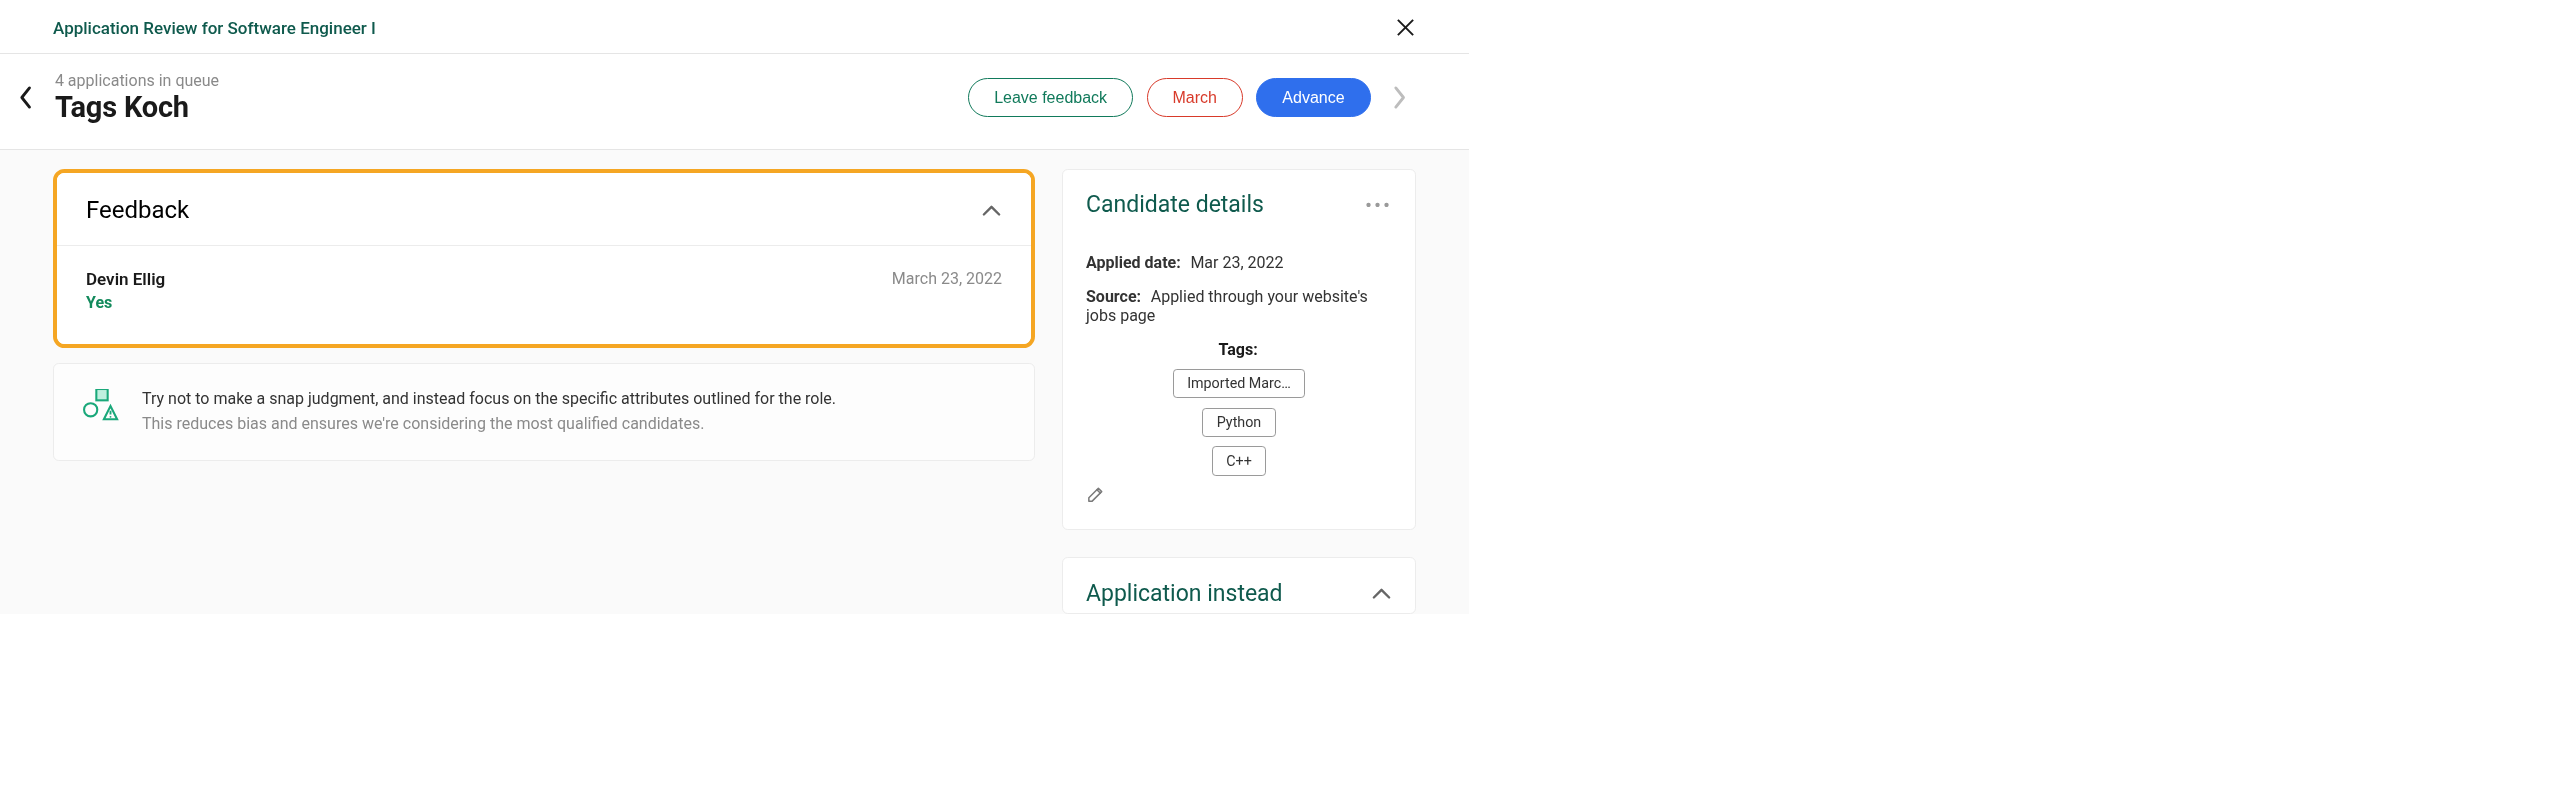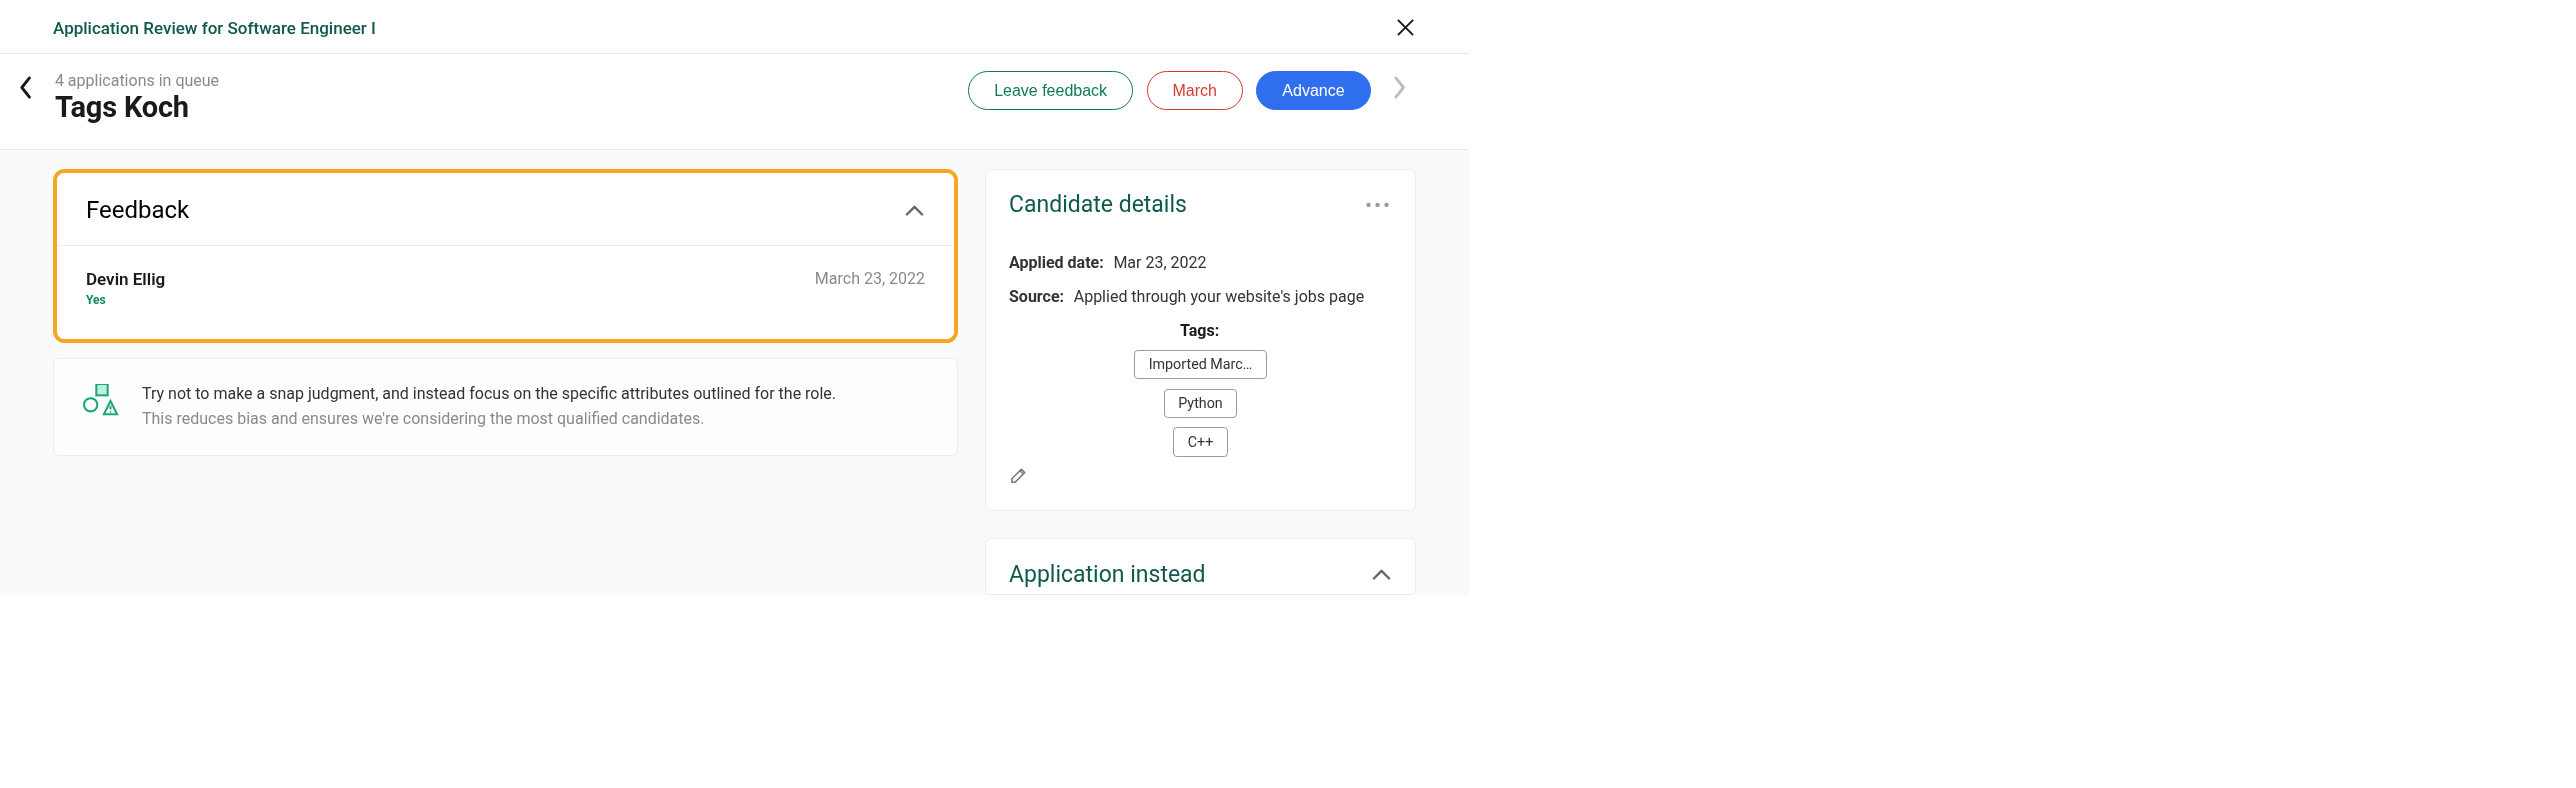--- a/index.html
+++ b/index.html
@@ -32,21 +32,21 @@
   .close-x {
     font-size: 23px;
     font-weight: 400;
     cursor: pointer;
     color: #1a1a1a;
   }
 
   
   .headerrow {
     display: flex;
-    align-items: flex-start;
+    align-items: center;
     padding: 17px 53px 25px 9.5px;
     border-bottom: 1px solid #e5e5e5;
     gap: 13.4px;
   }
   .chevron-btn {
     width: 32px; height: 32px;
     display: flex; align-items: center; justify-content: center;
     cursor: pointer;
     color: #1a1a1a;
   }
@@ -69,21 +69,21 @@
   .btn-advance  { color: #ffffff; background: #2f6fed; border-color: #2f6fed; }
 
   
   .body {
     display: flex;
     padding: 19px 53px 0 53px;
     gap: 27px;
     background: #fafafa;
   }
   .col-left { flex: 1; min-width: 0; }
-  .col-right { width: 431px; flex-shrink: 0; }
+  .col-right { width: 354px; flex-shrink: 0; }
 
   
   .callout {
     border: 4.8px solid #f5a623;
     border-radius: 11.4px;
     background: #fff;
     overflow: hidden;
   }
   .card-inner { background: #fff; border-radius: 5.7px; }
   .card-head {
@@ -91,21 +91,21 @@
     padding: 23px 29px 21px 29px;
     border-bottom: 1px solid #ececec;
   }
   .card-title { font-size: 24px; font-weight: 400; color: #000000; }
   .collapse-caret { color: #666; cursor: pointer; }
   .feedback-row {
     display: flex; justify-content: space-between; align-items: flex-start;
     padding: 23px 29px 32px 29px;
   }
   .reviewer { font-size: 17px; font-weight: 600; color: #1a1a1a; margin-bottom: 3.8px; }
-  .verdict-yes { font-size: 12px; font-weight: 700; color: #138a5c; }
+  .verdict-yes { font-size: 16px; font-weight: 700; color: #138a5c; }
   .feedback-date { font-size: 16px; color: #8a8a8a; }
 
   
   .tip {
     margin-top: 15.3px;
     border: 1px solid #ececec;
     border-radius: 5.7px;
     background: #fdfdfd;
     padding: 23px 29px;
     display: flex;

